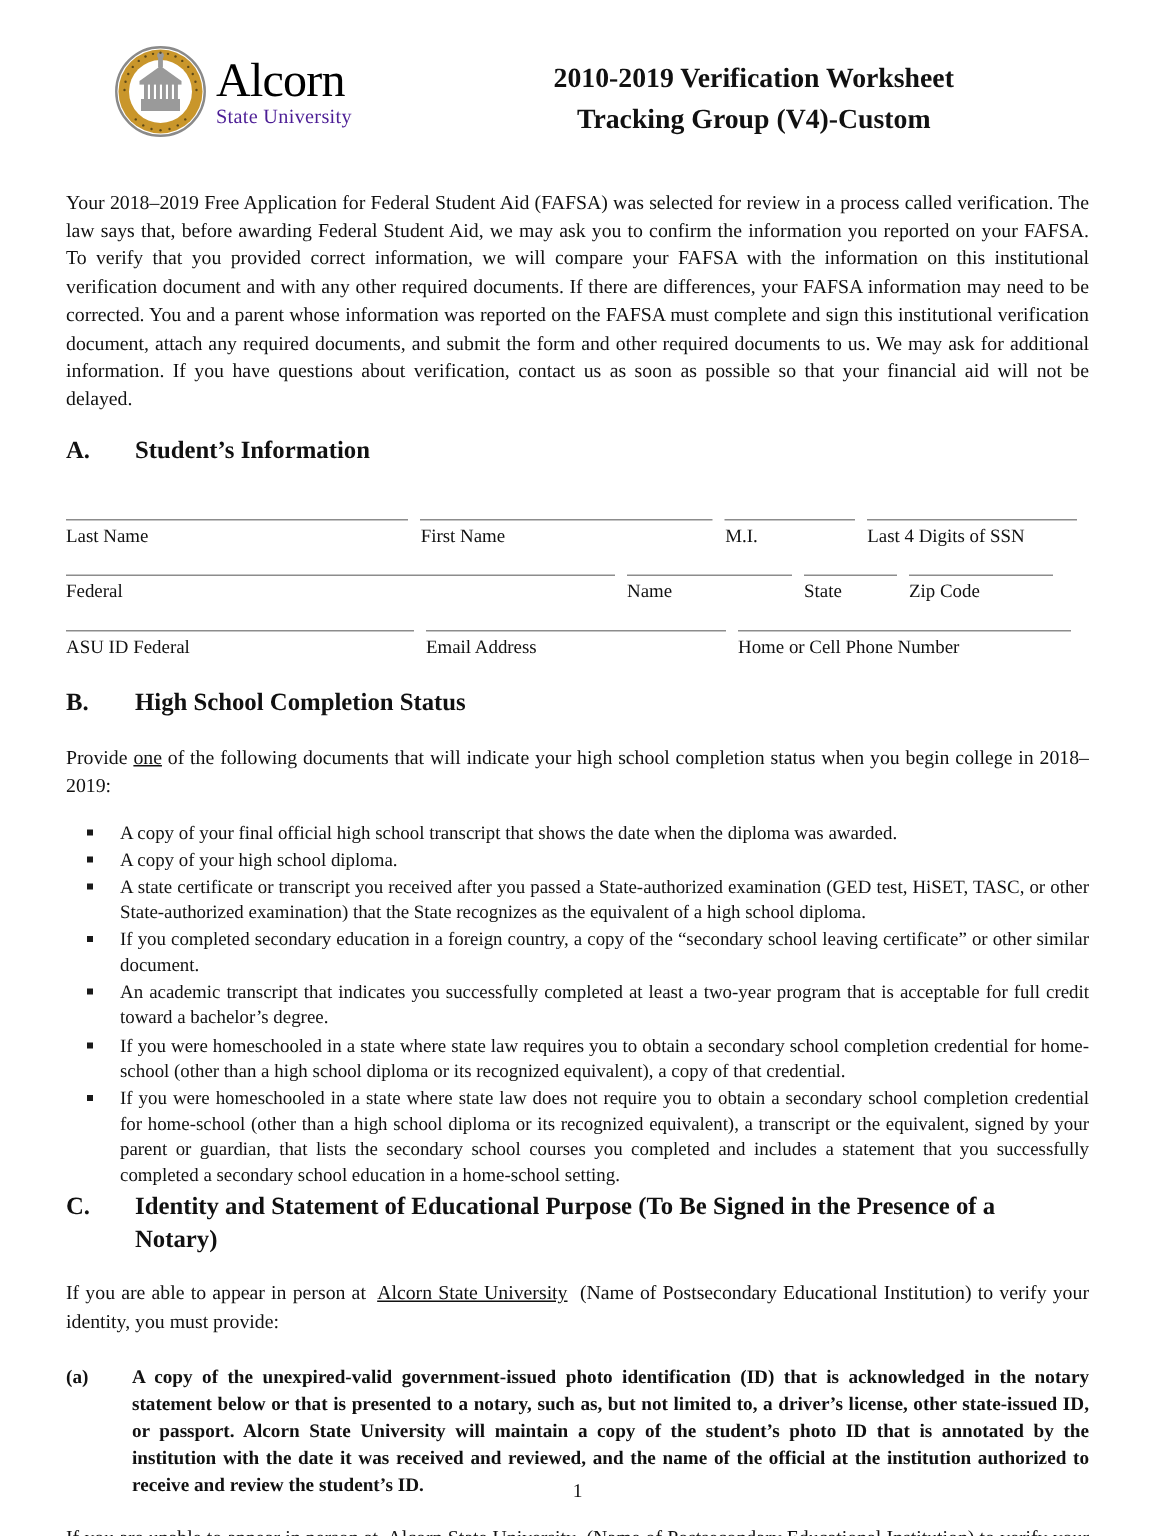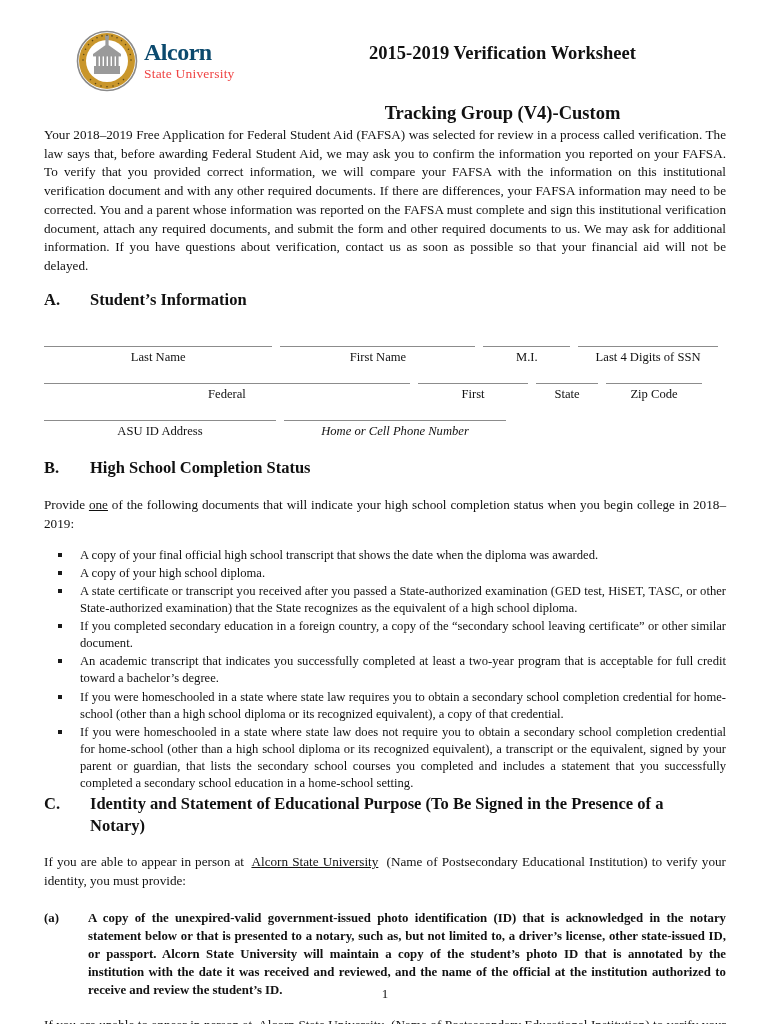--- a/index.html
+++ b/index.html
@@ -45,46 +45,46 @@
     flex: 0 0 62px;
     position: relative;
   }
   .seal svg { display: block; }
   .wordmark {
     margin-left: 6px;
     line-height: 1;
   }
   .wordmark .alcorn {
     font-family: "Liberation Serif", "DejaVu Serif", serif;
-    font-weight: bold;
-    font-size: 24px;
+    font-weight: normal;
+    font-size: 32px;
     letter-spacing: -0.5px;
-    color: #0c4a6e;
+    color: #000000;
     display: block;
     line-height: 0.98;
   }
   .wordmark .sub {
     display: block;
     text-align: right;
     font-size: 13.5px;
-    color: #ef4444;
+    color: #4c1d95;
     letter-spacing: 0.2px;
     margin-top: 2px;
     padding-right: 2px;
   }
   .title-block {
     flex: 1;
     text-align: center;
     font-weight: bold;
     font-size: 18.5px;
     line-height: 1.45;
     padding-top: 10px;
     padding-right: 10px;
   }
-  .title-block .l2 { display: block; margin-top: 33px; }
+  .title-block .l2 { display: block; }
 
   
   .intro {
     text-align: justify;
     font-size: 13.2px;
     line-height: 1.42;
     margin-top: 14px;
   }
 
   h2.section {
@@ -98,21 +98,21 @@
   h2.section .letter {
     width: 46px;
     flex: 0 0 46px;
   }
   h2.section .stitle { flex: 1; }
   .sec-a { margin-top: 24px; }
   .sec-b { margin-top: 22px; }
   .sec-c { margin-top: 26px; }
 
   
-  .form-area { margin-top: 14px; text-align: center; }
+  .form-area { margin-top: 14px; }
   .frow {
     display: flex;
     align-items: flex-end;
     margin-bottom: 18px;
   }
   .field { margin-right: 8px; }
   .field .line {
     border-top: 1.4px solid #8c8c8c;
     height: 0;
   }
@@ -124,21 +124,21 @@
   .f-last   { width: 232px; }
   .f-first  { width: 198px; margin-top: 21px; }
   .f-mi     { width: 88px; }
   .f-ssn    { width: 142px; }
   .f-addr   { width: 366px; }
   .f-city   { width: 110px; }
   .f-state  { width: 62px; }
   .f-zip    { width: 96px; }
   .f-asuid  { width: 232px; }
   .f-email  { width: 200px; }
-  .f-phone  { width: 222px; font-style: italic; }
+  .f-phone  { width: 222px; }
 
   
   .provide {
     font-size: 13.2px;
     line-height: 1.42;
     text-align: justify;
     margin-top: 18px;
   }
   .provide u { text-decoration: underline; }
 
@@ -264,21 +264,21 @@
           </g>
         </svg>
       </div>
       <div class="wordmark">
         <span class="alcorn">Alcorn</span>
         <span class="sub">State University</span>
       </div>
     </div>
 
     <div class="title-block">
-      <span class="l1">2015-2019 Verification Worksheet</span>
+      <span class="l1">2010-2019 Verification Worksheet</span>
       <span class="l2">Tracking Group (V4)-Custom</span>
     </div>
   </div>
 
   <p class="intro">Your 2018–2019 Free Application for Federal Student Aid (FAFSA) was selected for review in a process called verification. The law says that, before awarding Federal Student Aid, we may ask you to confirm the information you reported on your FAFSA. To verify that you provided correct information, we will compare your FAFSA with the information on this institutional verification document and with any other required documents. If there are differences, your FAFSA information may need to be corrected. You and a parent whose information was reported on the FAFSA must complete and sign this institutional verification document, attach any required documents, and submit the form and other required documents to us. We may ask for additional information. If you have questions about verification, contact us as soon as possible so that your financial aid will not be delayed.</p>
 
   <h2 class="section sec-a">
     <span class="letter">A.</span>
     <span class="stitle">Student’s Information</span>
   </h2>
@@ -304,36 +304,40 @@
       </div>
     </div>
 
     <div class="frow">
       <div class="field f-addr">
         <div class="line"></div>
         <div class="lbl">Federal</div>
       </div>
       <div class="field f-city">
         <div class="line"></div>
-        <div class="lbl">First</div>
+        <div class="lbl">Name</div>
       </div>
       <div class="field f-state">
         <div class="line"></div>
         <div class="lbl">State</div>
       </div>
       <div class="field f-zip">
         <div class="line"></div>
         <div class="lbl">Zip Code</div>
       </div>
     </div>
 
     <div class="frow">
       <div class="field f-asuid">
         <div class="line"></div>
-        <div class="lbl">ASU ID Address</div>
+        <div class="lbl">ASU ID Federal</div>
+      </div>
+      <div class="field f-email">
+        <div class="line"></div>
+        <div class="lbl">Email Address</div>
       </div>
       <div class="field f-phone">
         <div class="line"></div>
         <div class="lbl">Home or Cell Phone Number</div>
       </div>
     </div>
 
   </div>
 
   <h2 class="section sec-b">

